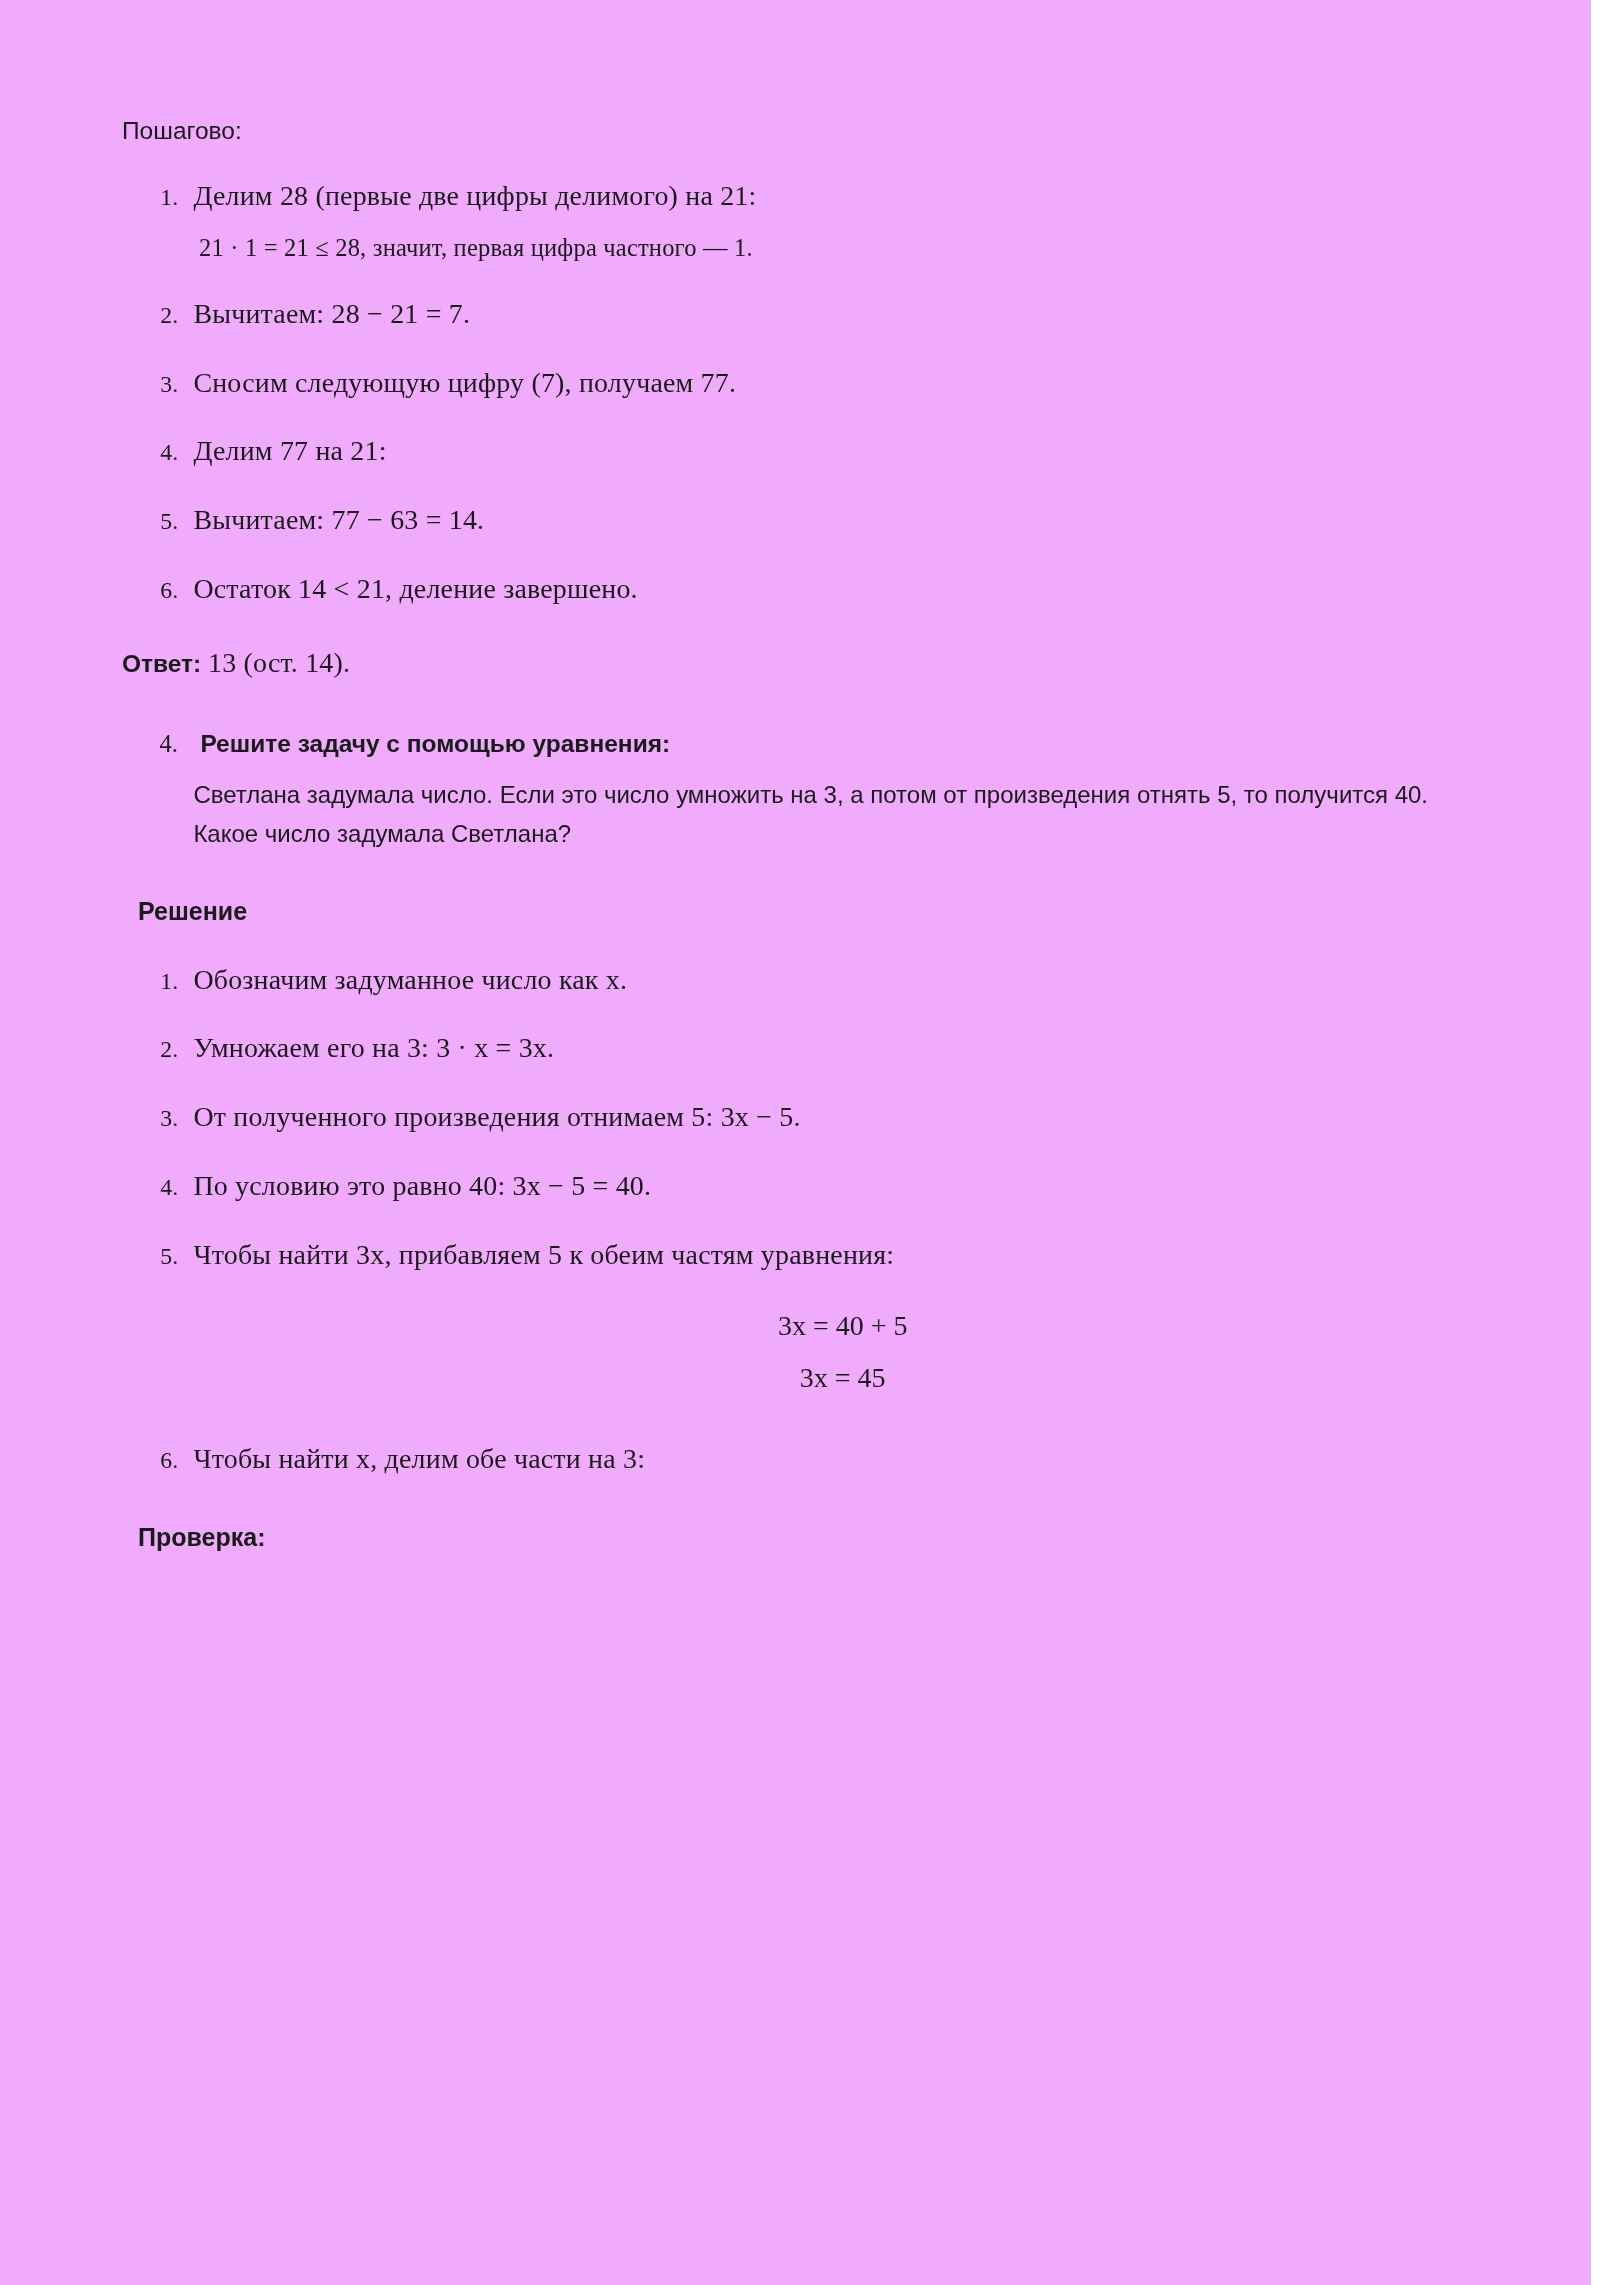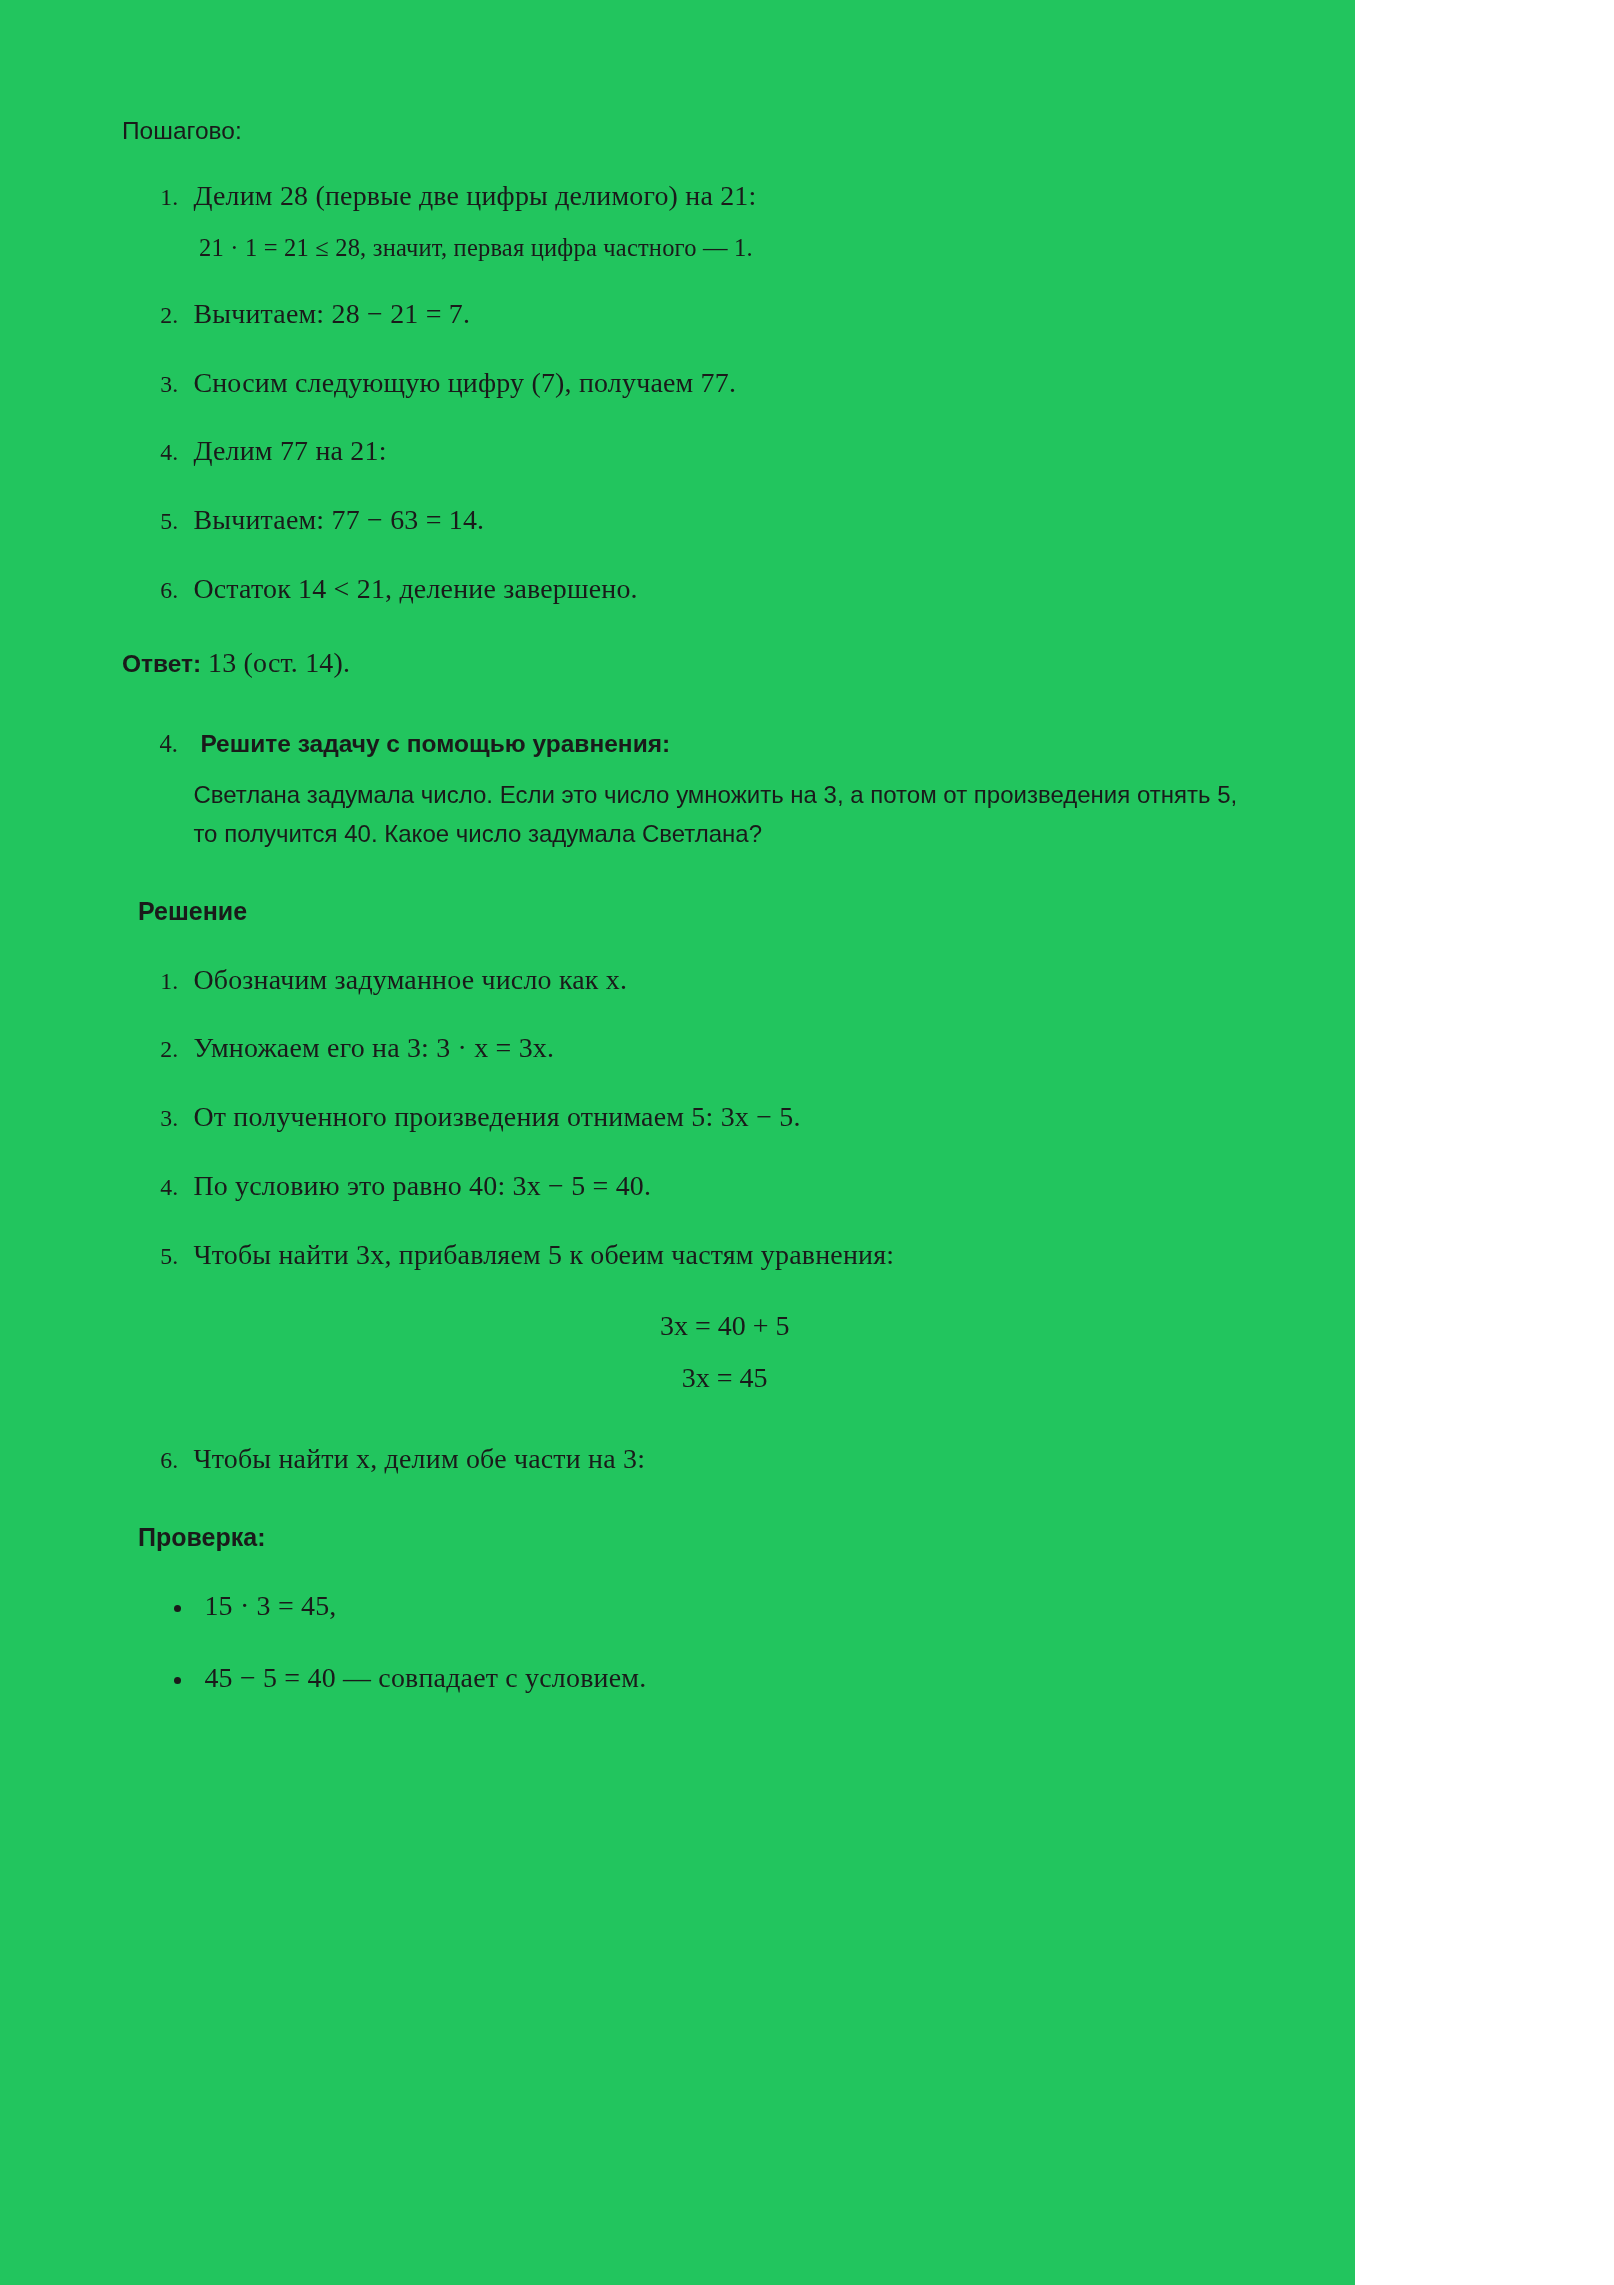--- a/index.html
+++ b/index.html
@@ -9,24 +9,24 @@
   }
   body {
     width: 1615px;
     min-height: 2285px;
     font-family: "Liberation Sans", sans-serif;
     color: #1a1a1a;
     -webkit-font-smoothing: antialiased;
   }
   .page {
     box-sizing: border-box;
-    width: 1355px;
+    width: 1591px;
     min-height: 2285px;
     padding: 113px 99px 75px 122px;
-    background: #22c55e;
+    background: #f0abfc;
   }
   
   .m {
     font-family: "Liberation Serif", serif;
     font-size: 1.14em;
     letter-spacing: 0.2px;
   }
   p.lead {
     font-size: 24.5px;
     line-height: 1.5;
@@ -170,23 +170,15 @@
         <div>3x = 45</div>
       </div>
     </li>
     <li>
       <span class="m">Чтобы найти x, делим обе части на 3:</span>
     </li>
   </ol>
 
   <h3 class="section">Проверка:</h3>
 
-  <ul class="bullets">
-    <li>
-      <span class="m">15 · 3 = 45,</span>
-    </li>
-    <li>
-      <span class="m">45 − 5 = 40 — совпадает с условием.</span>
-    </li>
-  </ul>
 
 </div>
 
 
 </body></html>

